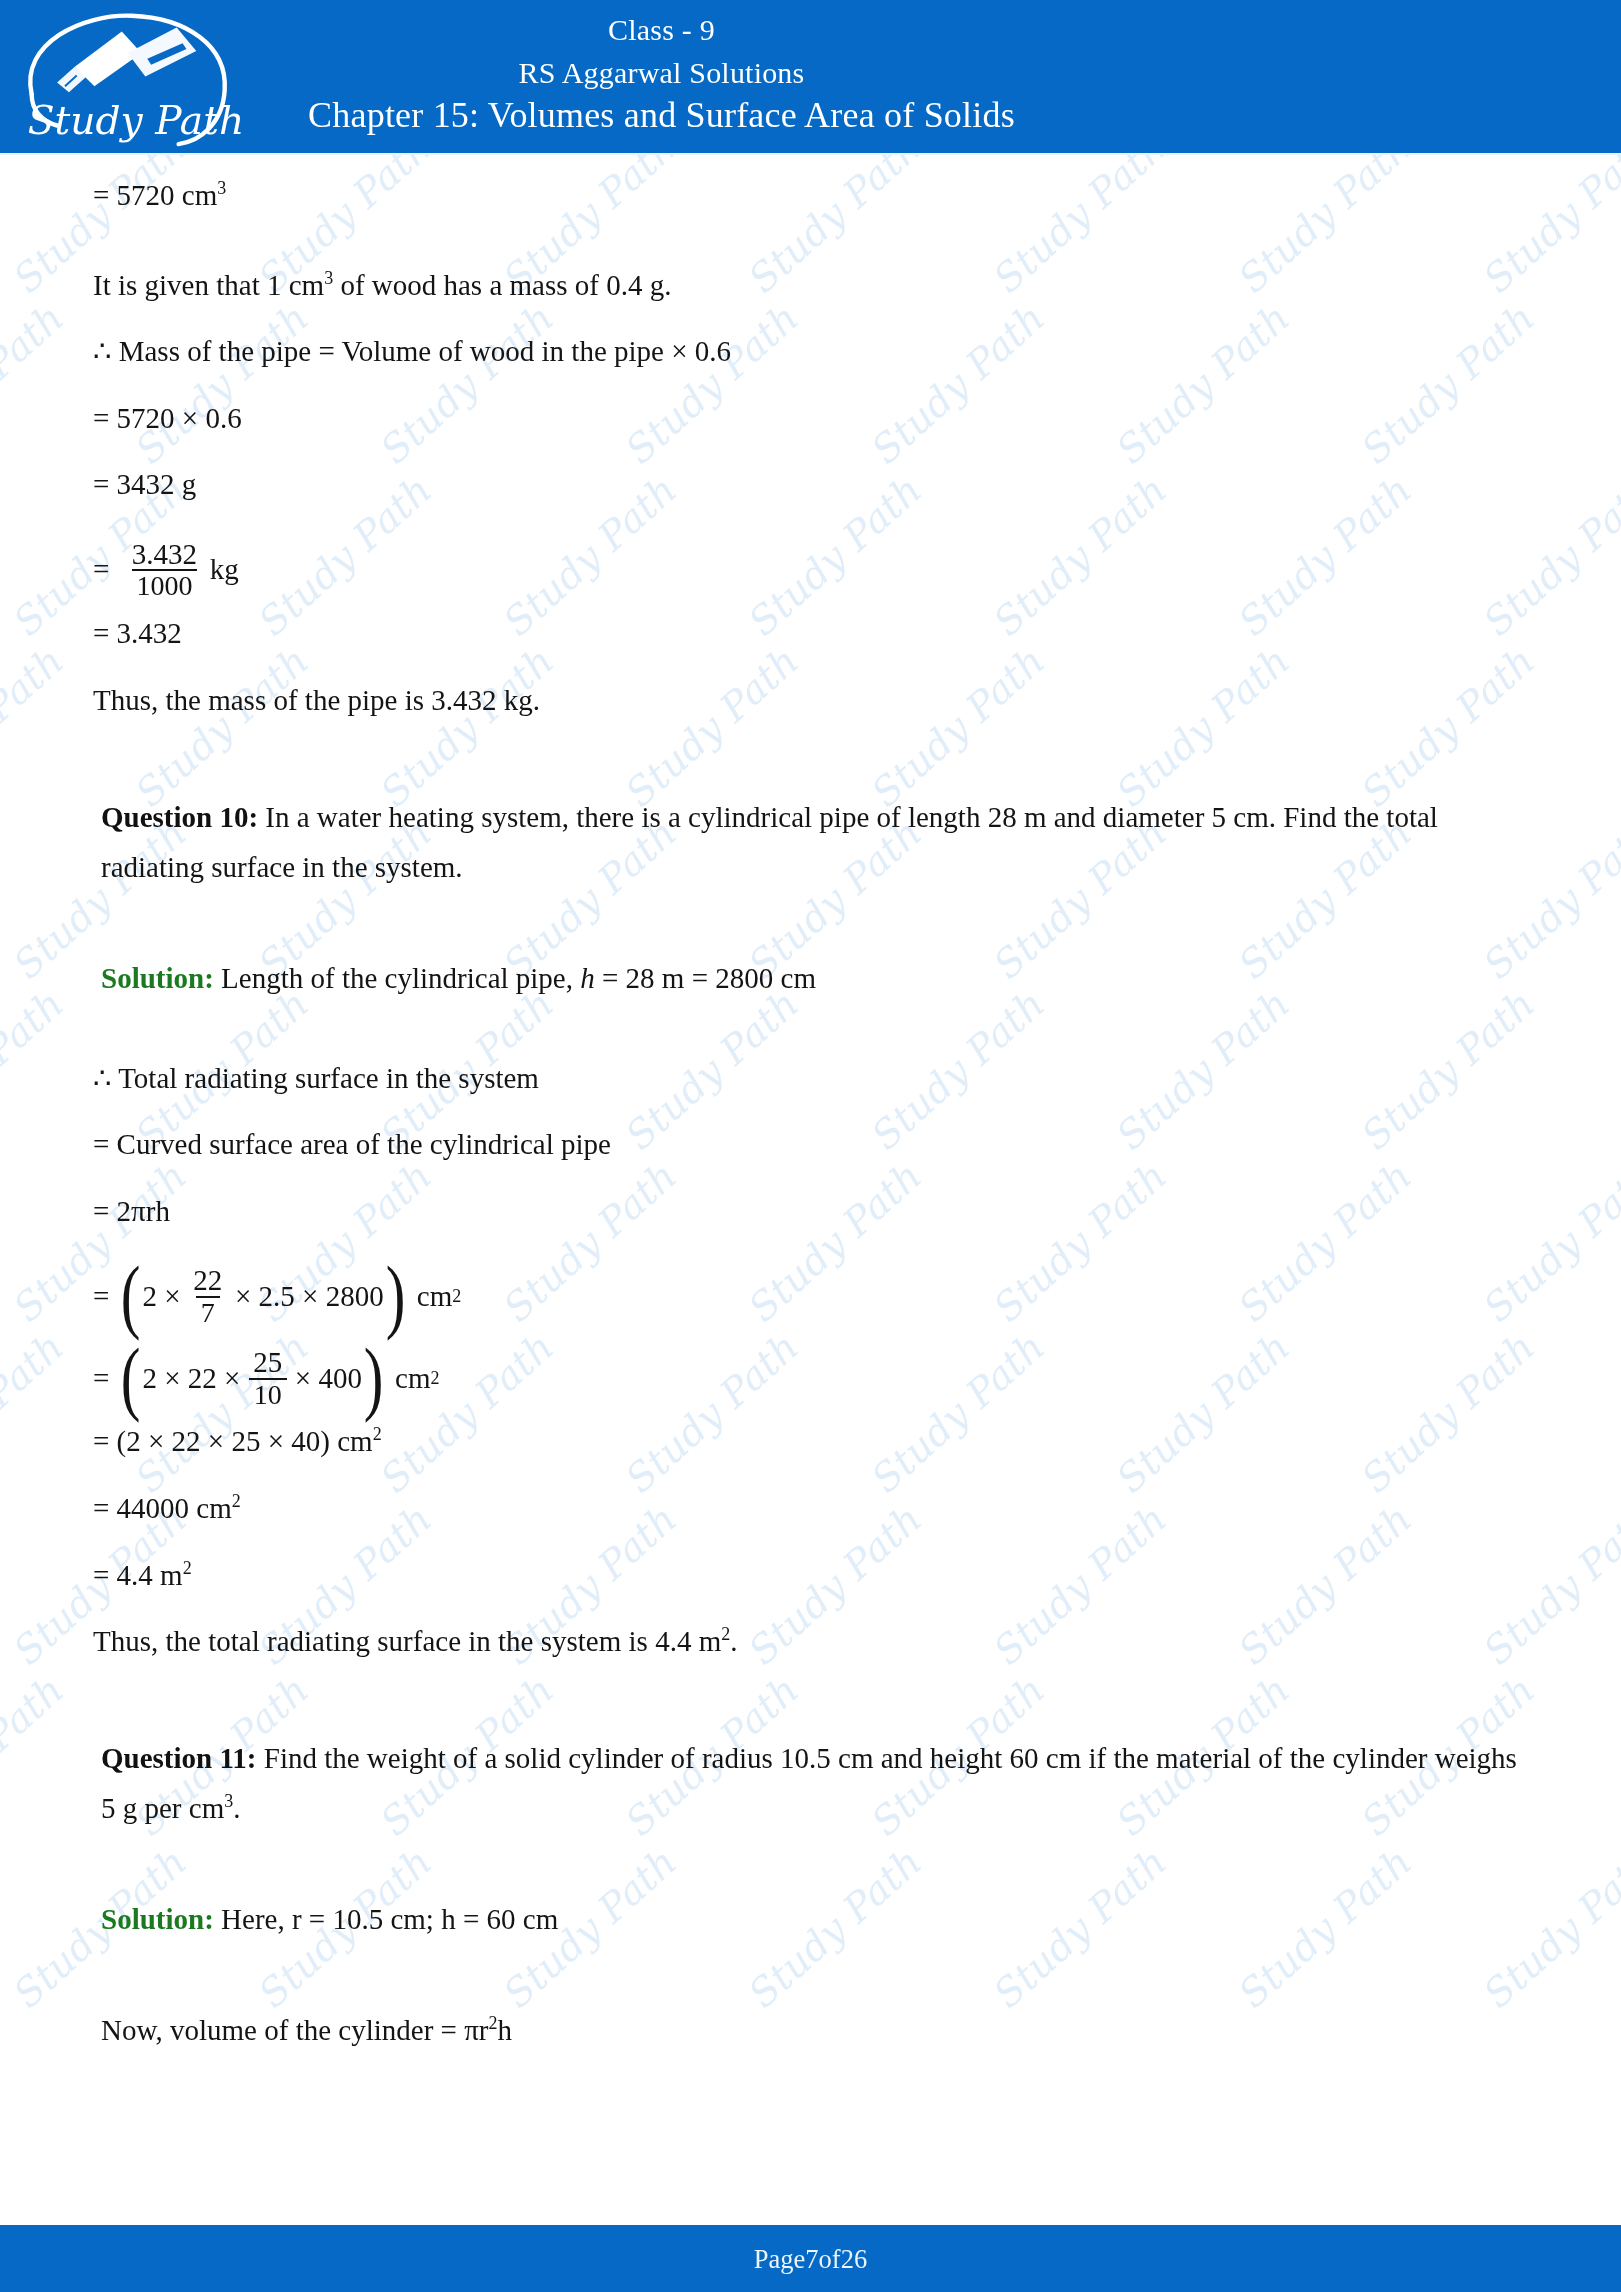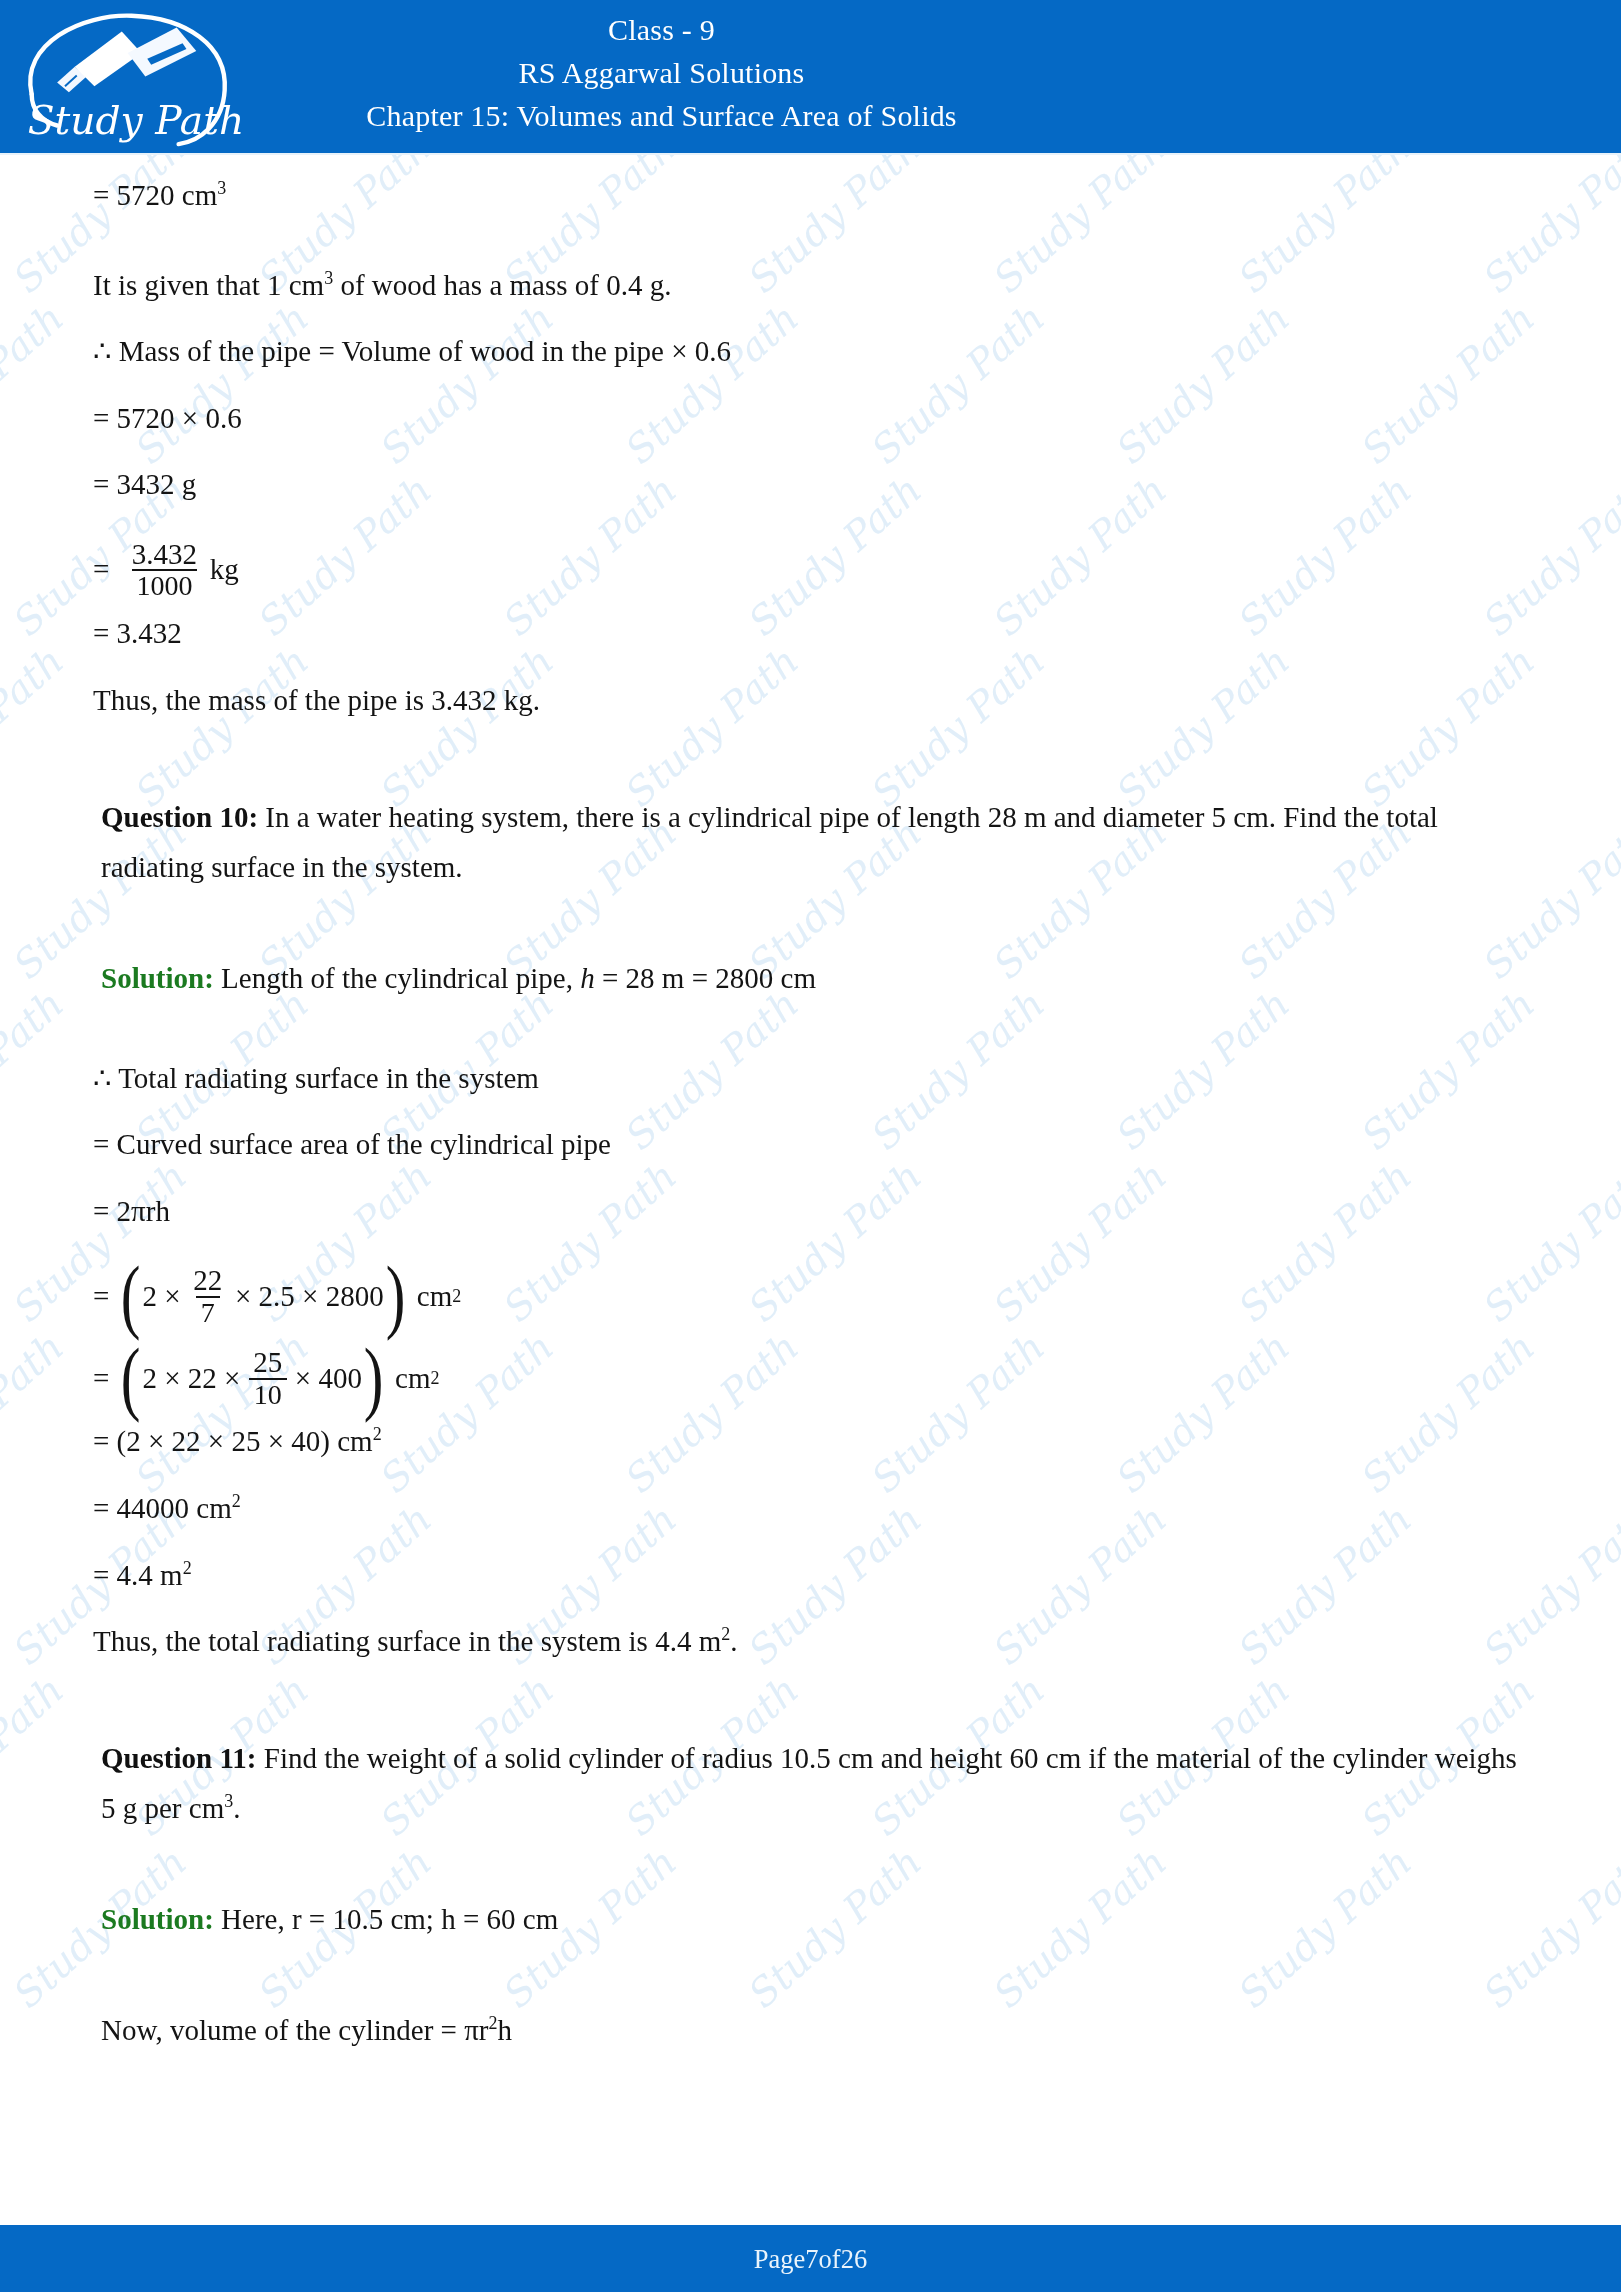--- a/index.html
+++ b/index.html
@@ -41,21 +41,21 @@
     text-align: center;
     color: #ffffff;
     padding-top: 7.8px;
   }
   .header-titles .hline {
     display: block;
     letter-spacing: 0.2px;
   }
   .hline1 { font-size: 30px; line-height: 43px; }
   .hline2 { font-size: 30px; line-height: 43px; }
-  .hline3 { font-size: 30px; line-height: 43px; }
+  .hline3 { font-size: 36px; line-height: 43px; }
 
   
   .watermark-layer {
     position: absolute;
     left: 0;
     top: 155px;
     width: 1621px;
     height: 1981px;
     overflow: hidden;
     pointer-events: none;

